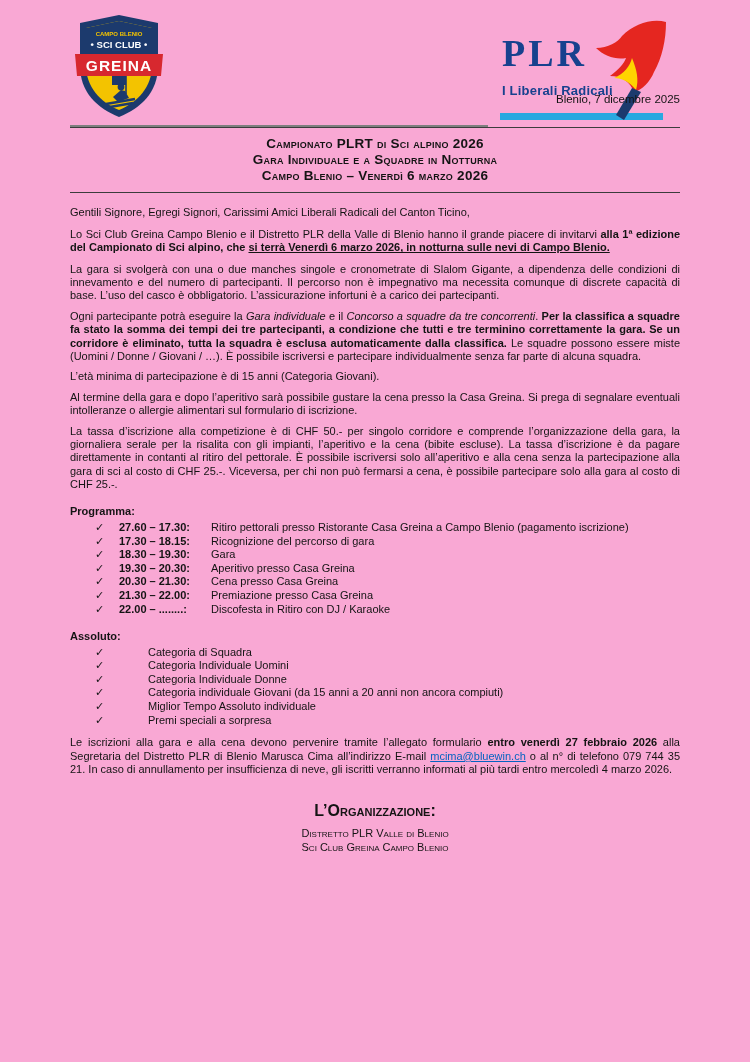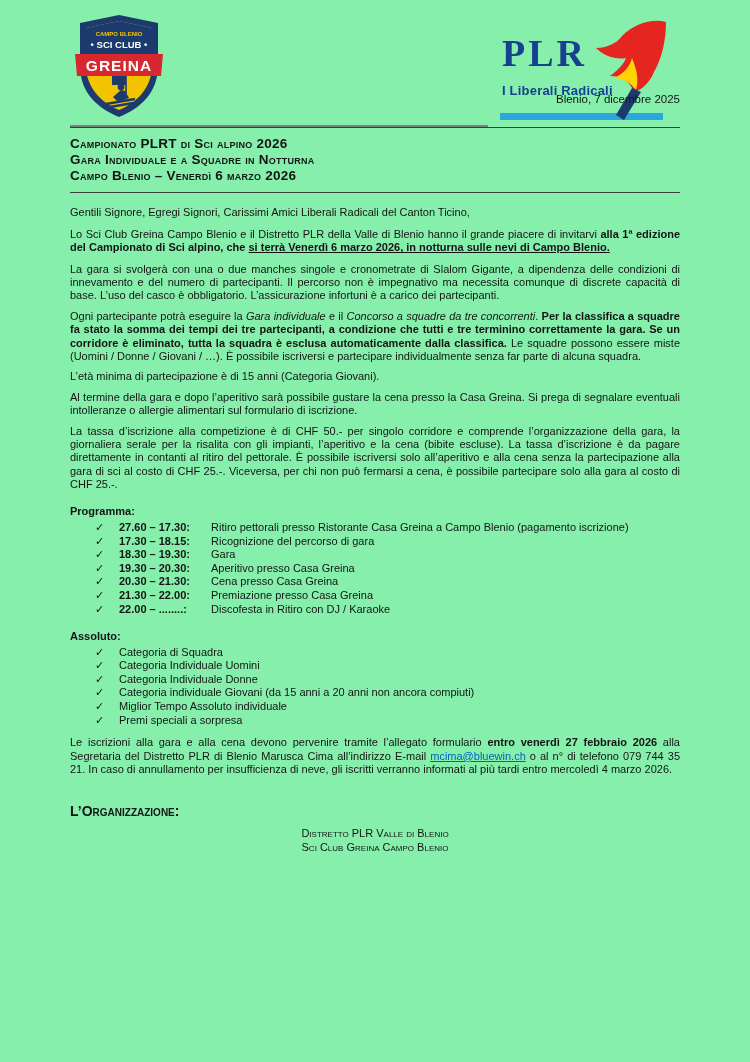--- a/index.html
+++ b/index.html
@@ -1,21 +1,21 @@
 <!DOCTYPE html>
 <html style="--link-blue: #0563C1; --plr-blue: #17418e; --plr-light-blue: #29a8e0; --flame-red: #e52620; --flame-yellow: #ffd400; --shield-navy: #1c3a6d; --shield-yellow: #f3c300; --shield-red: #d7282f; --rule-gray: #7f7f7f;"><head>
 <meta charset="utf-8">
 <style>
   html,body{margin:0;padding:0;}
   body{
     width:750px;height:1062px;background:#ffffff;
     font-family:"Liberation Sans", sans-serif;color:#141414;
     -webkit-font-smoothing:antialiased;
   }
-  .page{position:relative;width:750px;height:1062px;background:#86efac;overflow:hidden;}
+  .page{position:relative;width:750px;height:1062px;background:#f9a8d4;overflow:hidden;}
 
   
   .greina-logo{position:absolute;left:74px;top:14px;width:90px;height:104px;}
   .header-rule{position:absolute;left:70px;top:125px;width:418px;height:2px;background:var(--rule-gray,#7f7f7f);}
   .plr-logo{position:absolute;left:500px;top:26px;width:168px;height:98px;}
   .plr-acronym{position:absolute;left:2px;top:8px;font-family:"Liberation Serif",serif;
     font-weight:bold;font-size:38px;line-height:1;letter-spacing:3px;color:var(--plr-blue,#17418e);}
   .plr-tagline{position:absolute;left:2px;top:57px;font-weight:bold;font-size:13px;
     color:var(--plr-blue,#17418e);letter-spacing:.2px;}
   .plr-bar{position:absolute;left:0;top:87px;width:163px;height:7px;background:var(--plr-light-blue,#29a8e0);}
@@ -26,43 +26,43 @@
   .fill-red{fill:var(--shield-red,#d7282f);}
   .fill-flame-red{fill:var(--flame-red,#e52620);}
   .fill-flame-yellow{fill:var(--flame-yellow,#ffd400);}
   .stroke-navy{stroke:var(--shield-navy,#1c3a6d);}
 
   
   .content{position:absolute;left:70px;top:0;width:610px;padding-top:92px;}
   .date-line{text-align:right;font-size:11.5px;line-height:14px;}
 
   .title-box{margin-top:21px;border-top:1px solid #3c3c3c;border-bottom:1px solid #3c3c3c;
-    padding:8px 0 9px;text-align:left;font-weight:bold;font-variant:small-caps;
+    padding:8px 0 9px;text-align:center;font-weight:bold;font-variant:small-caps;
     font-size:13.5px;line-height:15.8px;letter-spacing:.25px;}
 
   .para{margin:7px 0 0;text-align:justify;font-size:11px;line-height:13.4px;}
   .mt13{margin-top:13px;}
   .mt8{margin-top:8px;}
   .mt9{margin-top:9px;}
   .b{font-weight:bold;}
   .i{font-style:italic;}
   .u{text-decoration:underline;}
   a.link{color:var(--link-blue,#0563C1);text-decoration:underline;cursor:pointer;}
 
   .section-head{margin:13px 0 0;font-weight:bold;font-size:11px;line-height:13.4px;}
   .checklist{list-style:none;margin:3px 0 0;padding:0 0 0 25px;font-size:11px;line-height:13.6px;}
   .checklist li{display:flex;align-items:baseline;}
   .check{flex:0 0 24px;width:24px;}
   .time{flex:0 0 92px;font-weight:bold;}
   .desc{flex:1;}
-  .cat-label{flex:1;}
+  .cat-label{flex:1;margin-left:29px;}
   .cat{margin-top:2px;}
 
-  .sig-head{margin-top:28px;font-weight:bold;font-variant:small-caps;
-    font-size:14px;line-height:14px;}
+  .sig-head{margin-top:28px;text-align:center;font-weight:bold;font-variant:small-caps;
+    font-size:16px;line-height:14px;}
   .sig-lines{margin-top:9px;text-align:center;font-variant:small-caps;font-size:11px;line-height:13.5px;}
 </style>
 </head>
 <body>
 
 <div class="page">
 
   <svg class="greina-logo" viewBox="0 0 90 104">
     <path class="fill-navy" d="M45,1 L84,9 L84,52 C84,78 67,94 45,103 C23,94 6,78 6,52 L6,9 Z"></path>
     <path class="fill-yellow" d="M45,7 L78,14 L78,51 C78,73 64,88 45,96 C26,88 12,73 12,51 L12,14 Z"></path>

